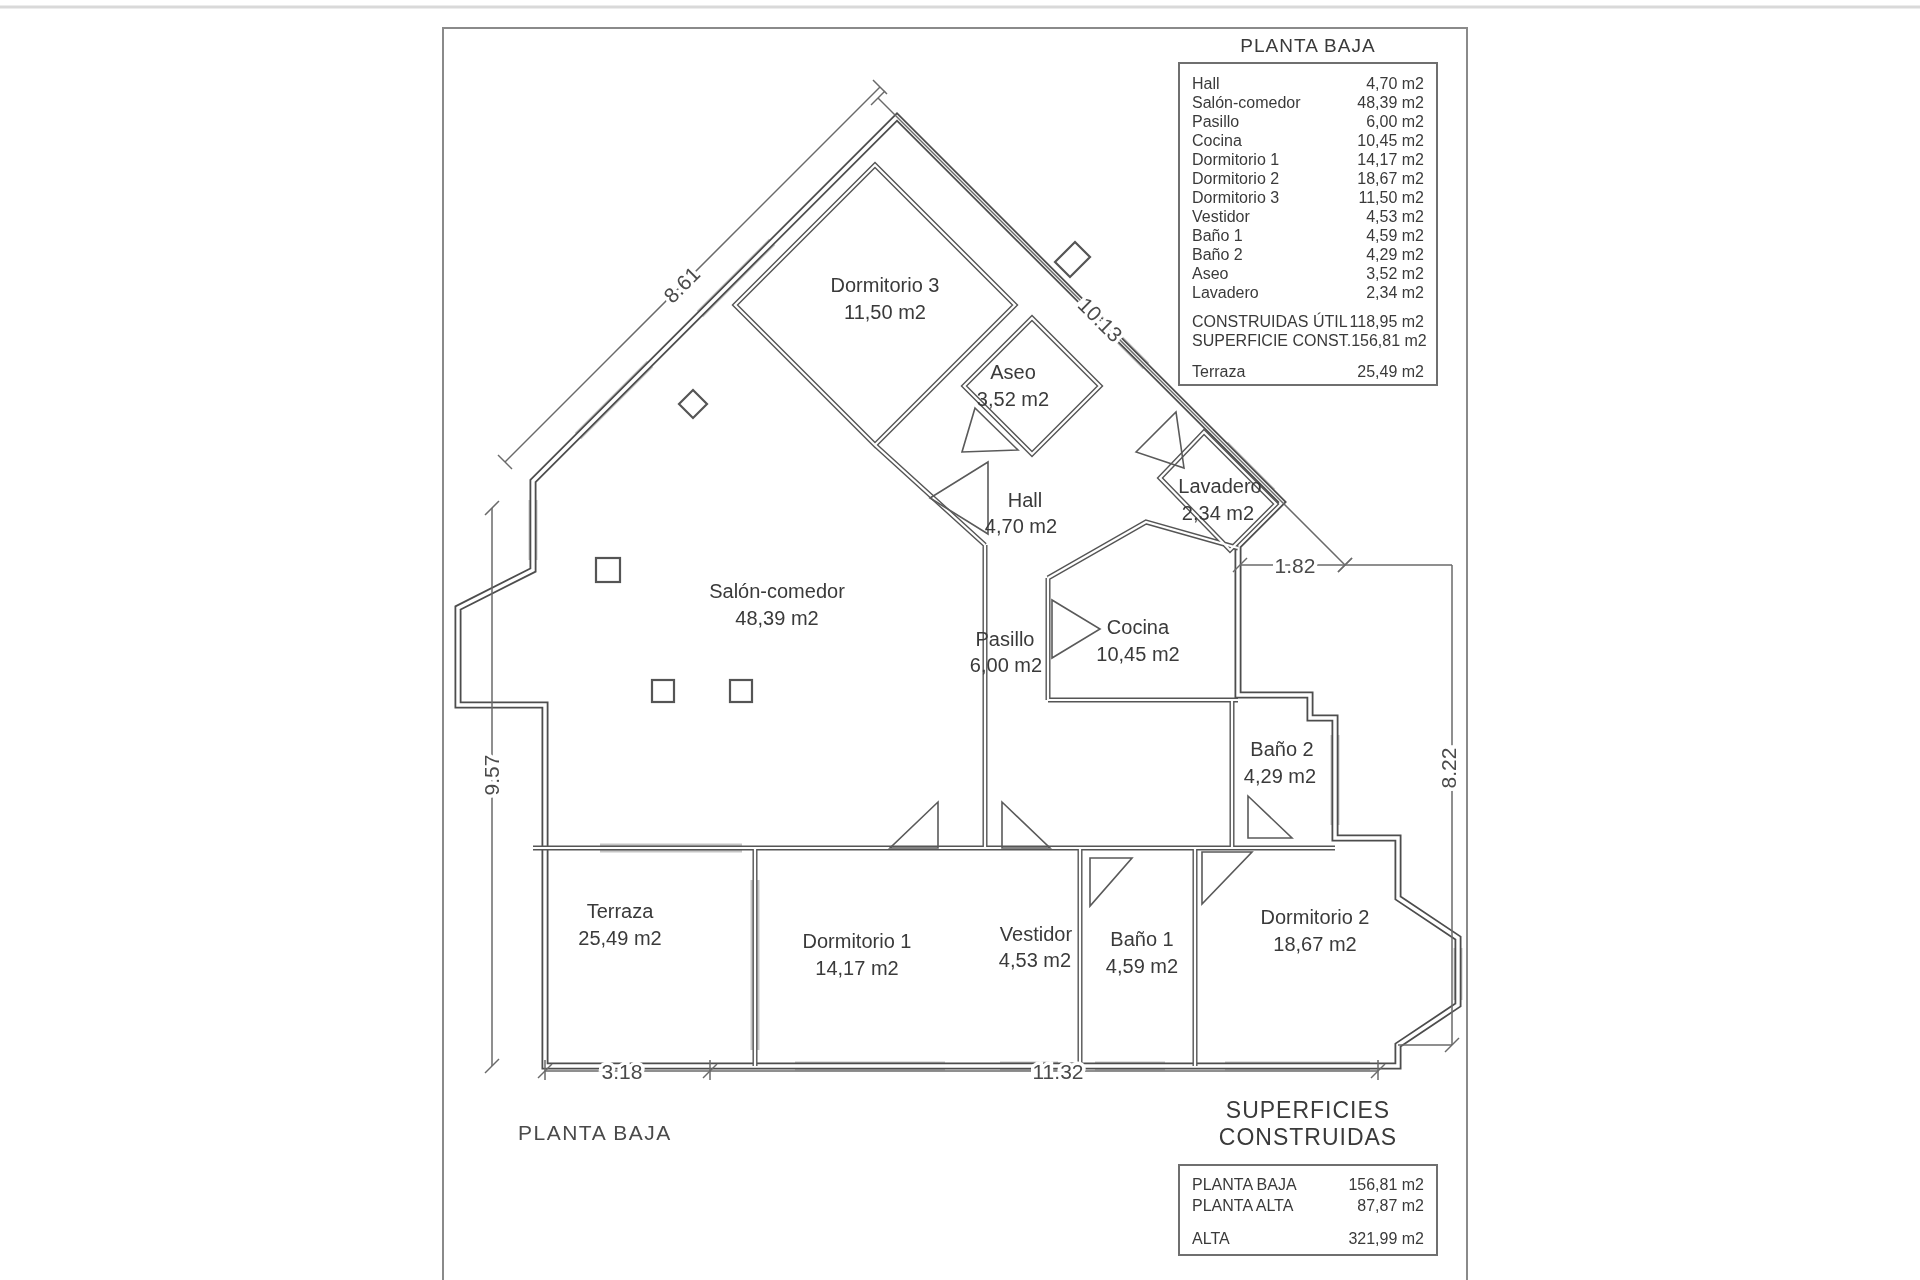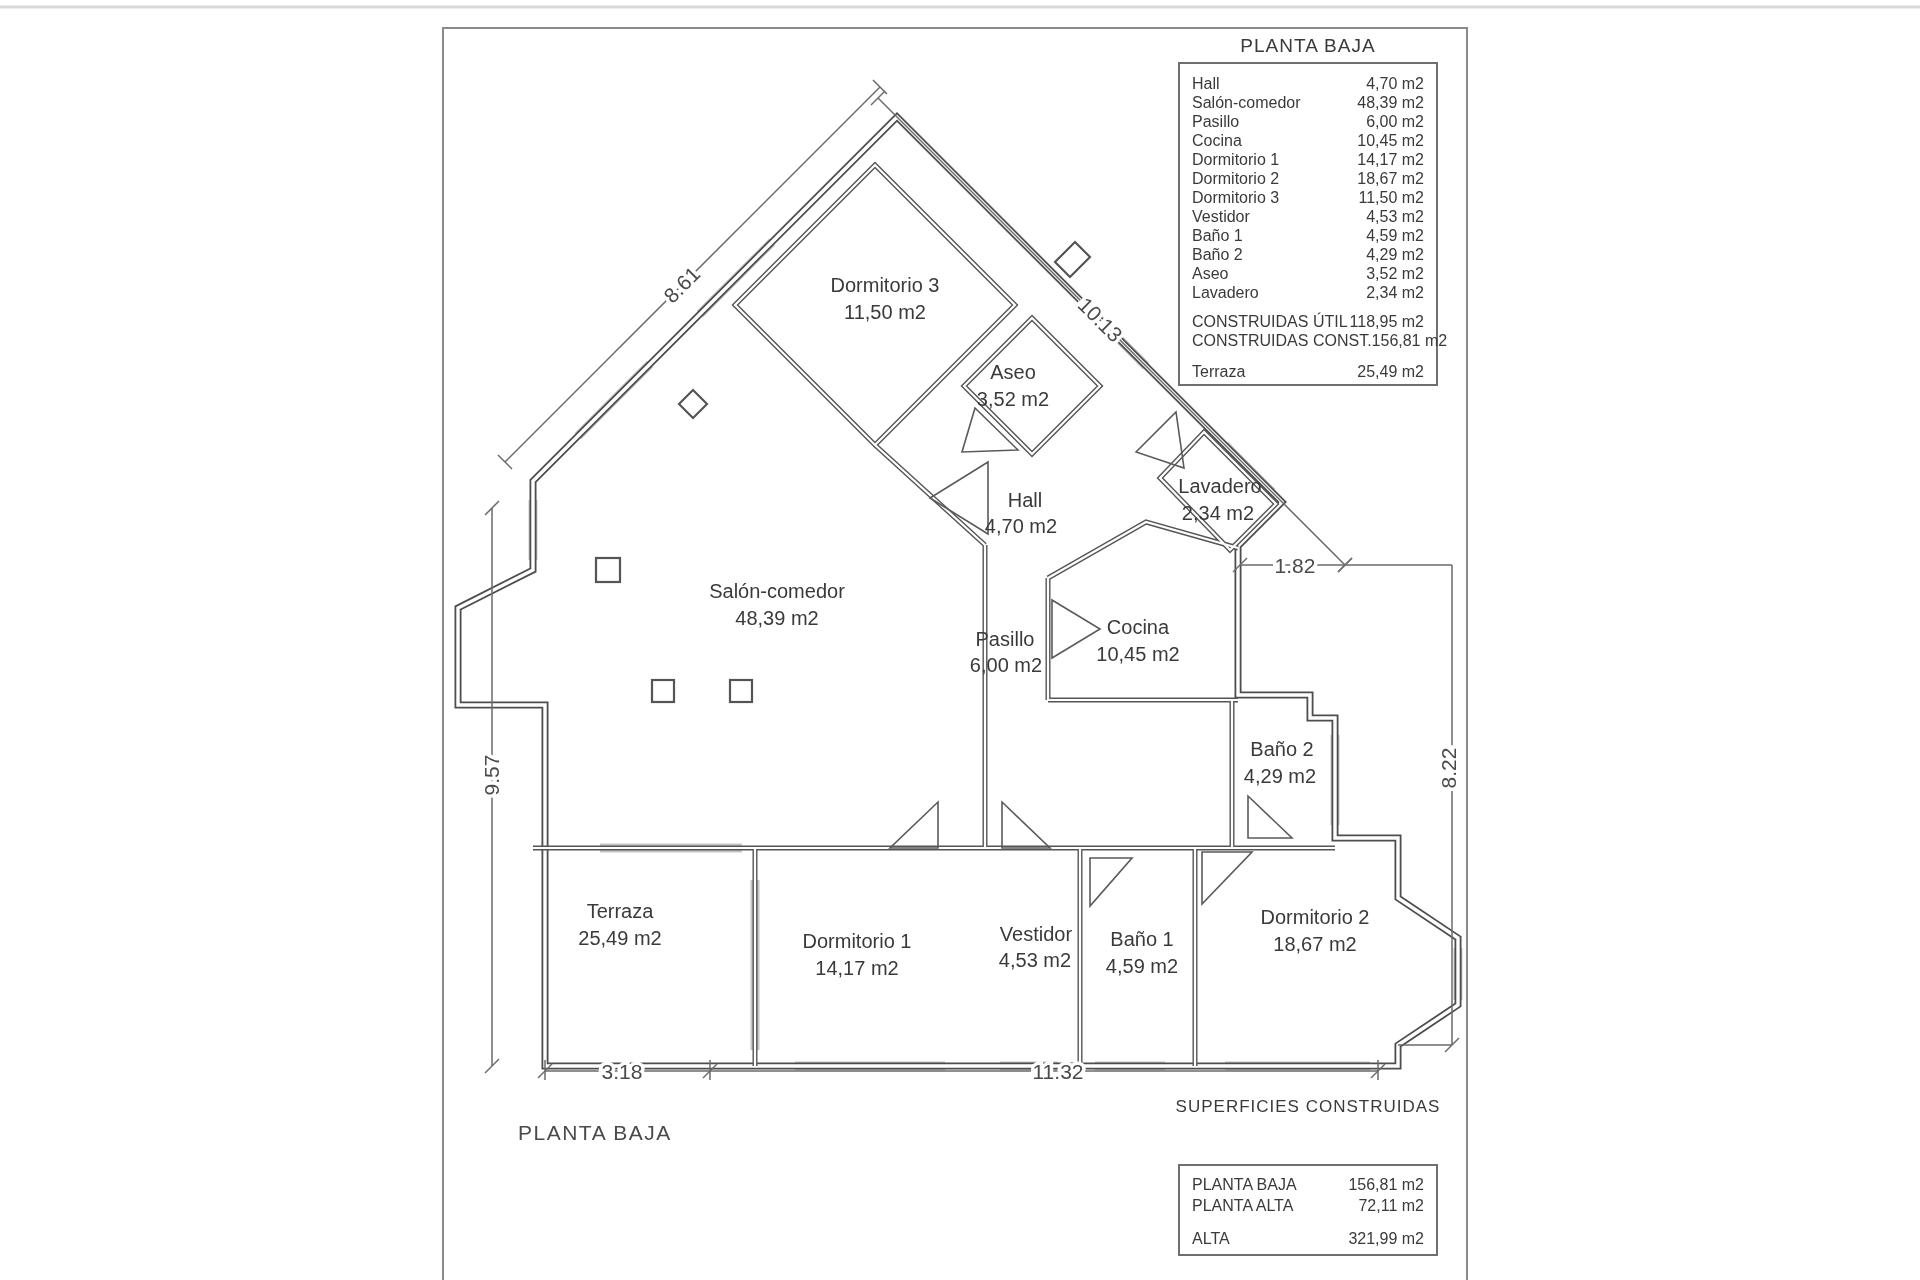--- a/index.html
+++ b/index.html
@@ -233,41 +233,41 @@
   <div class="lrow">
         <span>Lavadero</span>
         <span>2,34 m2</span>
       </div>
   <div class="gap10"></div>
   <div class="lrow">
         <span>CONSTRUIDAS ÚTIL</span>
         <span>118,95 m2</span>
       </div>
   <div class="lrow">
-        <span>CONSTRUIDAS CONST.</span>
+        <span>SUPERFICIE CONST.</span>
         <span>156,81 m2</span>
       </div>
   <div class="gap12"></div>
   <div class="lrow">
         <span>Terraza</span>
         <span>25,49 m2</span>
       </div>
 </div>
 
 <div class="footer-label" style="left:518px;top:1121px;">PLANTA BAJA</div>
 
-<div class="panel-title" style="left:1165px;top:1097px;width:286px;font-size:17px;">SUPERFICIES CONSTRUIDAS</div>
+<div class="panel-title" style="left:1165px;top:1097px;width:286px;font-size:23px;">SUPERFICIES CONSTRUIDAS</div>
 <div class="panel" style="left:1178px;top:1164px;width:260px;height:92px;padding-top:8px;">
   <div class="lrow t">
         <span>PLANTA BAJA</span>
         <span>156,81 m2</span>
       </div>
   <div class="lrow t">
         <span>PLANTA ALTA</span>
-        <span>72,11 m2</span>
+        <span>87,87 m2</span>
       </div>
   <div class="gap12"></div>
   <div class="lrow t">
         <span>ALTA</span>
         <span>321,99 m2</span>
       </div>
 </div>
 
 </div>
 

